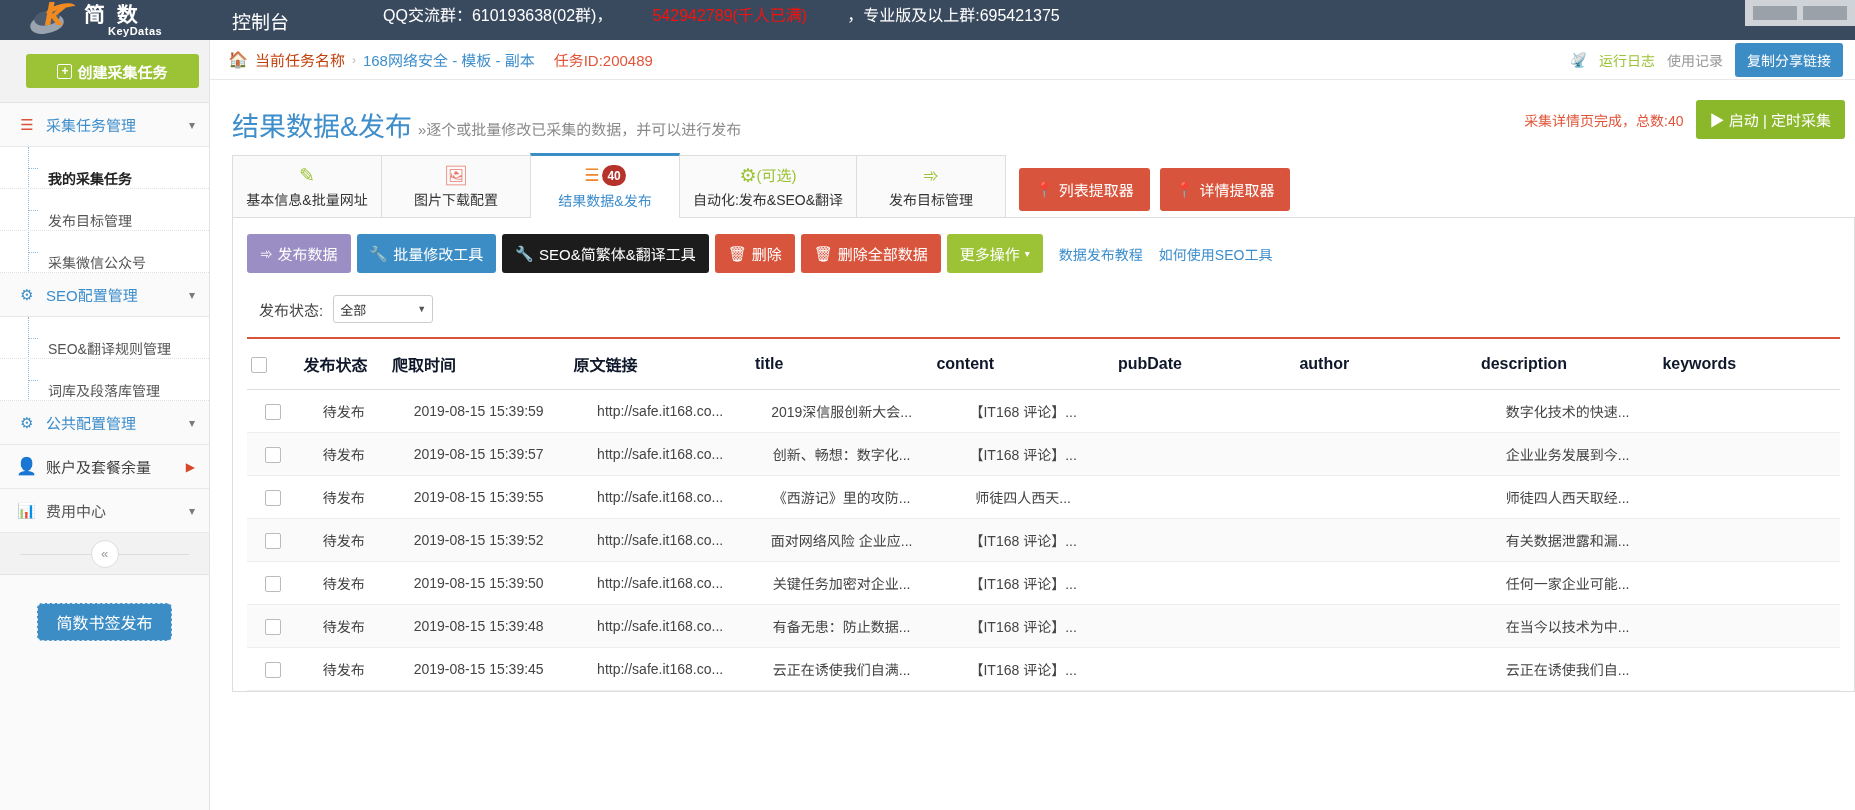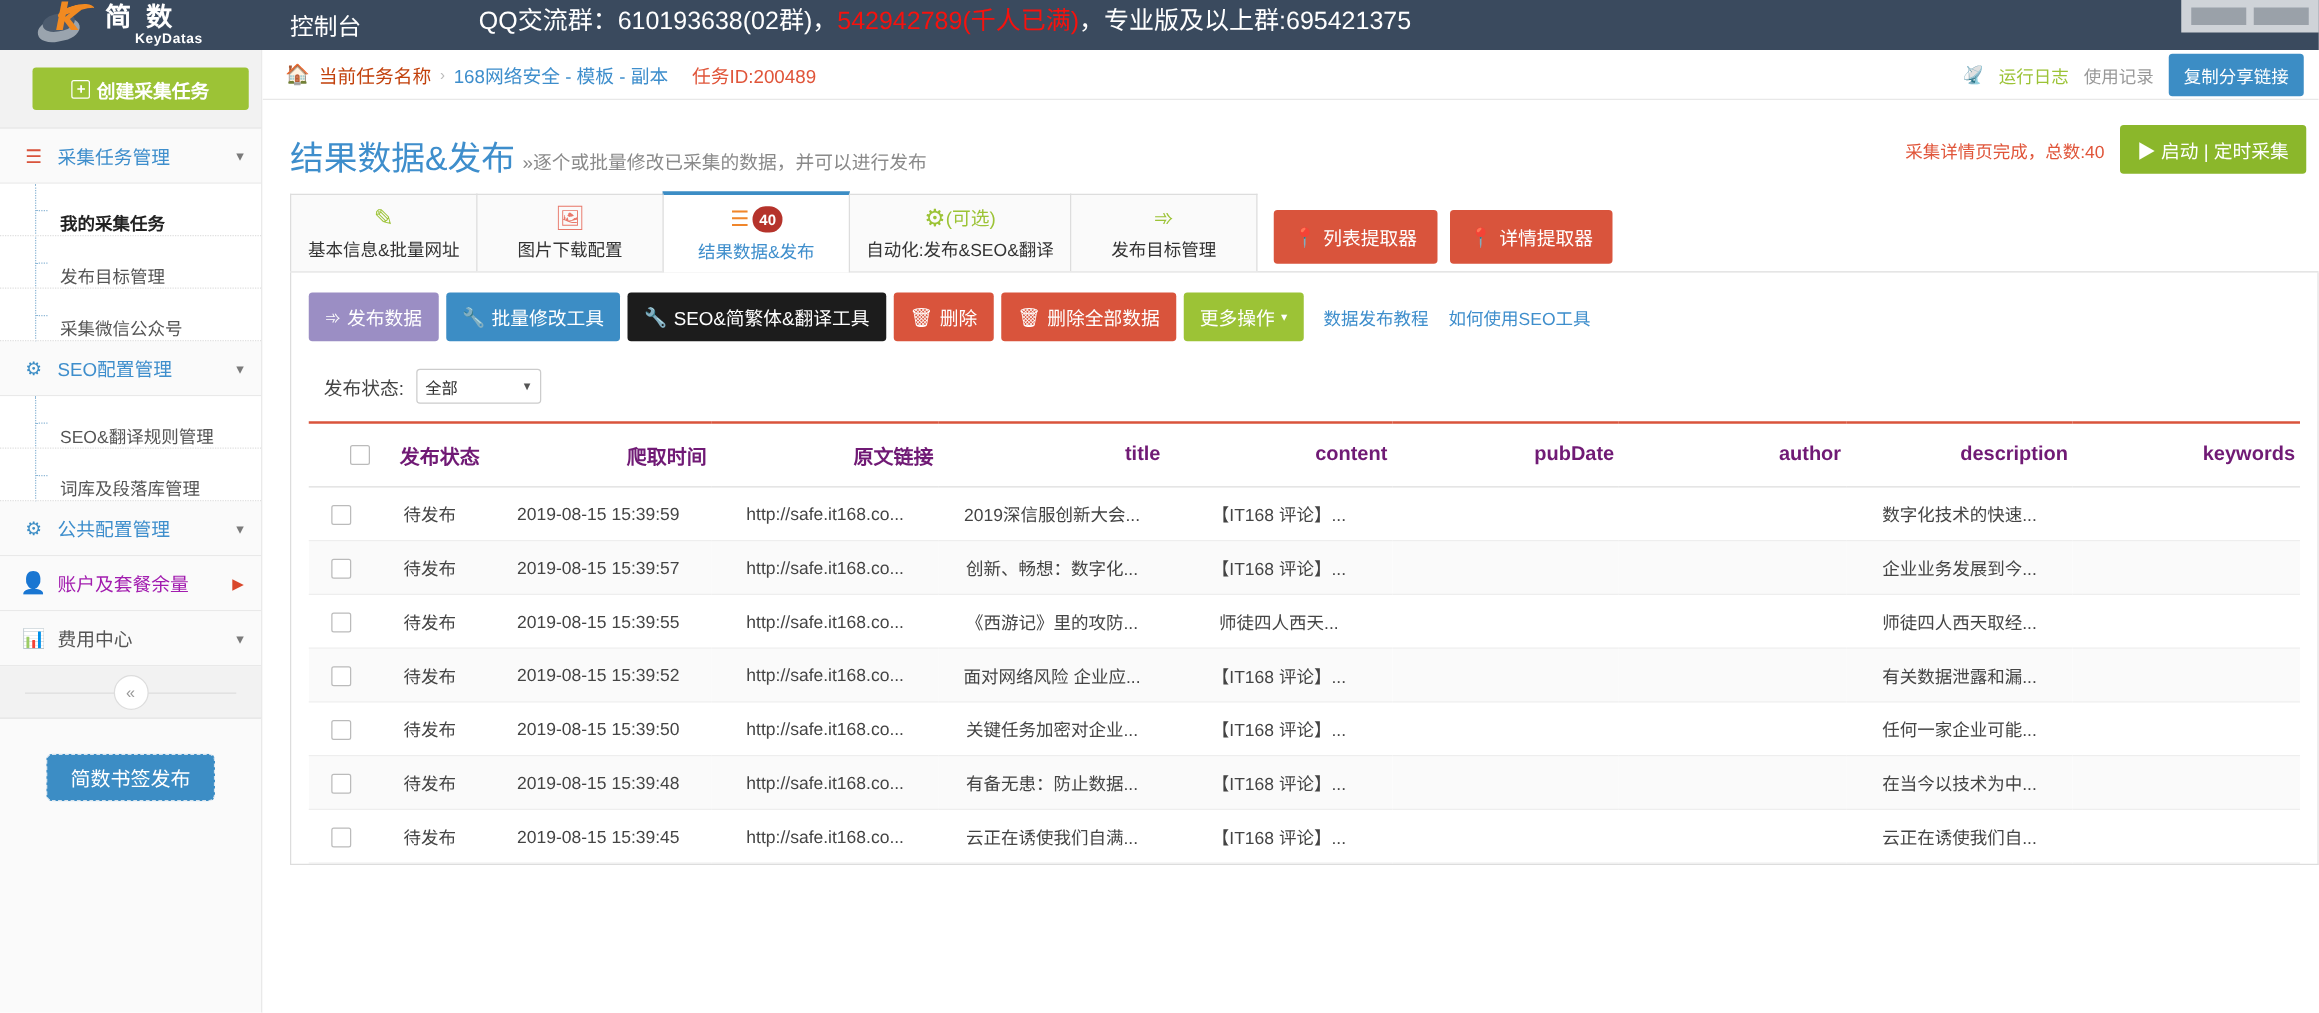--- a/index.html
+++ b/index.html
@@ -68,21 +68,21 @@
     color: #fff; font-size: 11px; font-weight: 700;
     letter-spacing: 0.5px; display: block; margin-top: 1px; padding-left: 24px;
   }
   .console-title {
     color: #fff; font-size: 19px; margin-left: 22px;
     white-space: nowrap;
   }
   .qq-notice {
     position: absolute; left: 383px; top: 0;
     height: 28px; display: flex; align-items: center;
-    color: #fff; font-size: 20px; white-space: nowrap;
+    color: #fff; font-size: 16px; white-space: nowrap; gap: 40px;
   }
   .qq-red { color: #f5120e; }
   .win-ctrl {
     position: absolute; right: 0; top: 0;
     width: 110px; height: 26px;
     display: flex; align-items: center; gap: 6px;
     padding: 0 8px;
     background: #cfd3d8;
   }
   .win-ctrl .wb { flex: 1; height: 14px; background: #9aa1a9; }
@@ -330,22 +330,22 @@
   }
   .select-box .cv { flex: 1; }
   .select-box .ca { color: #555; font-size: 9px; }
 
   
   .tbl { width: 100%; border-collapse: collapse; table-layout: fixed; }
   .tbl thead th {
     border-top: 2px solid #d9543c;
     border-bottom: 1px solid #ddd;
     background: #fff;
-    font-size: 16px; font-weight: 700; color: #701a75;
-    padding: 13px 4px; text-align: right;
+    font-size: 16px; font-weight: 700; color: #0f172a;
+    padding: 13px 4px; text-align: left;
   }
   .tbl tbody td {
     border-bottom: 1px solid #eee;
     padding: 11px 6px;
     font-size: 14px; color: #444;
     text-align: center;
     white-space: nowrap; overflow: hidden; text-overflow: ellipsis;
   }
   .tbl tbody tr:nth-child(even) { background: #fafafa; }
   .cb {
@@ -437,21 +437,21 @@
   </div>
 
   <div class="nav-group-head">
     <span class="gicon" style="color:#3c8dc5;">⚙</span>
     <span class="glabel">公共配置管理</span>
     <span class="carat">▾</span>
   </div>
 
   <div class="nav-group-head">
     <span class="gicon" style="color:#d9543c;font-size:17px;">👤</span>
-    <span class="glabel" style="color:#a21caf;">账户及套餐余量</span>
+    <span class="glabel" style="color:#404040;">账户及套餐余量</span>
     <span class="carat red">▶</span>
   </div>
 
   <div class="nav-group-head">
     <span class="gicon" style="color:#3c8dc5;">📊</span>
     <span class="glabel" style="color:#555;">费用中心</span>
     <span class="carat">▾</span>
   </div>
 
   <div class="collapse-row">

